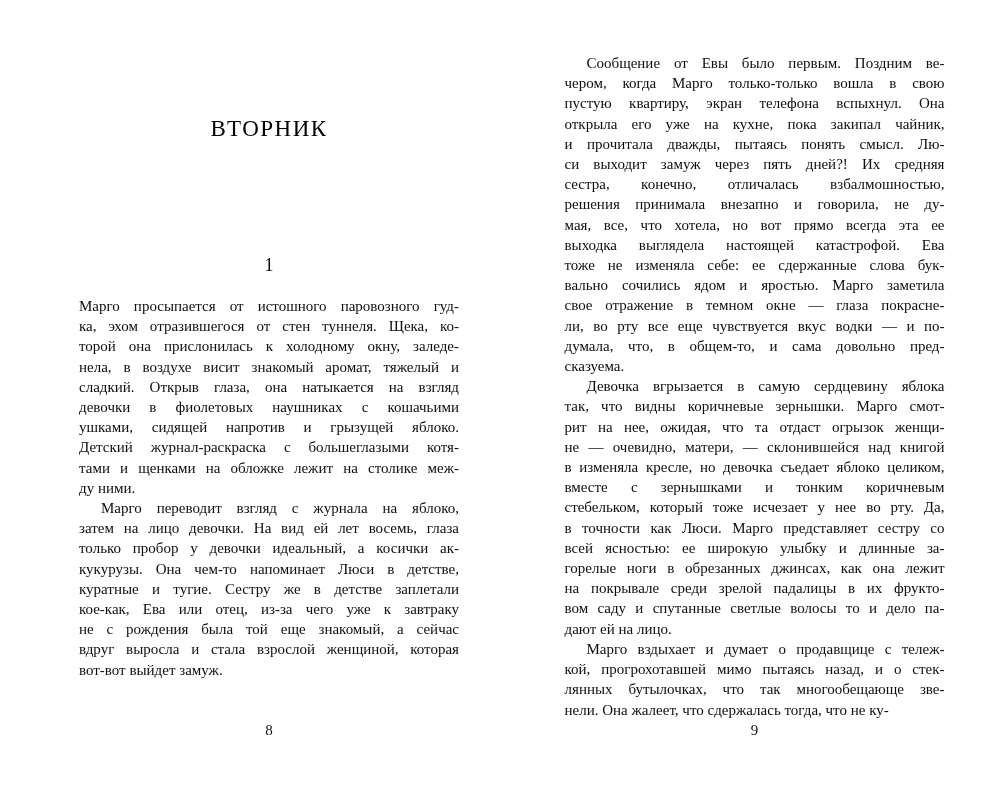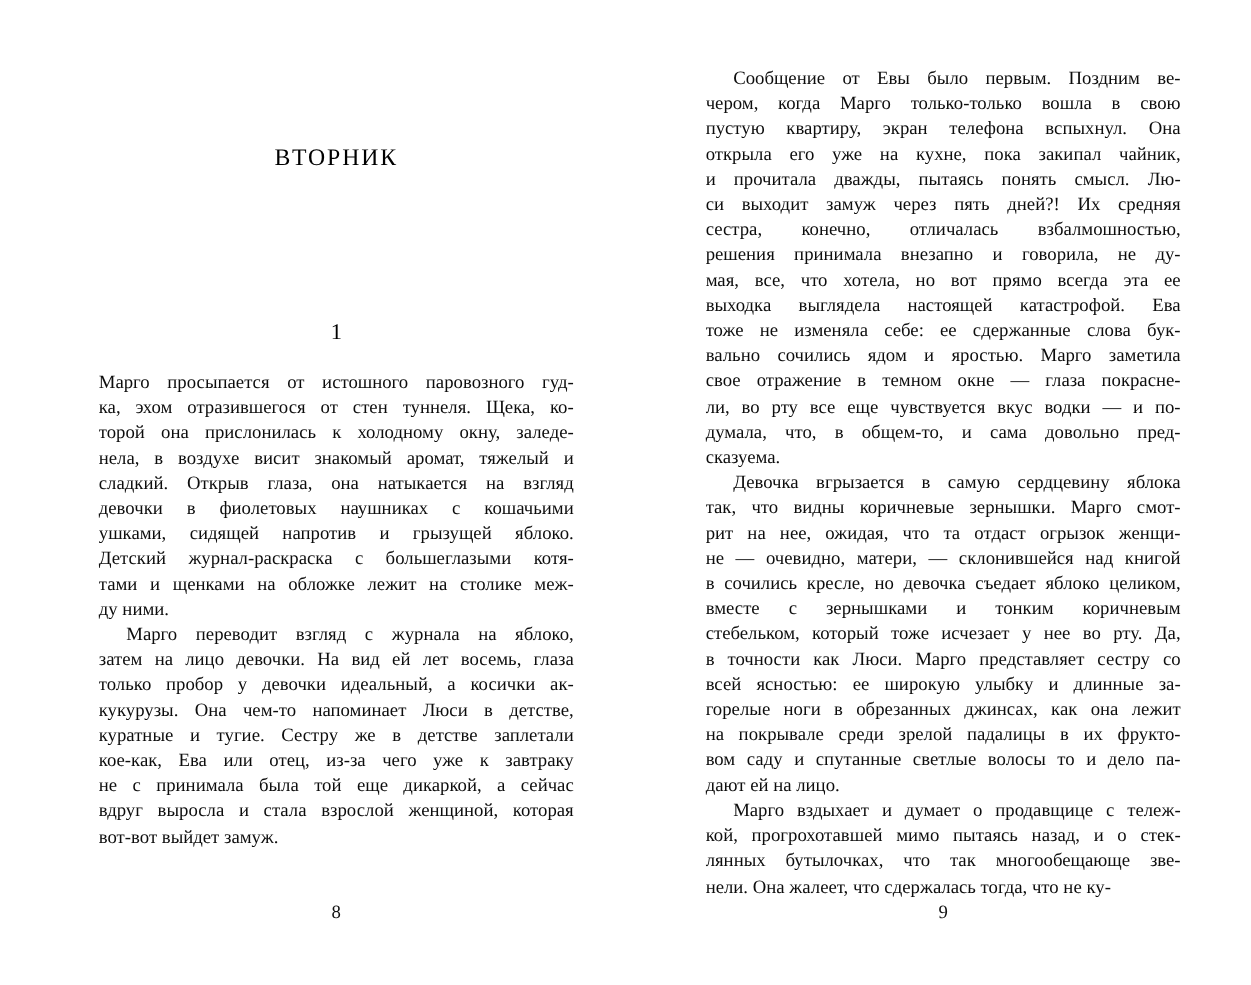--- a/index.html
+++ b/index.html
@@ -33,21 +33,21 @@
   }
   #left-col { left: 79px; }
   #right-col { left: 64px; }
 
   .chapter-title {
     position: absolute;
     top: 116px;
     left: 0;
     width: 100%;
     text-align: center;
-    font-size: 19px;
+    font-size: 23px;
     letter-spacing: 1.5px;
     color: #000000;
   }
   .section-number {
     position: absolute;
     top: 255px;
     left: 0;
     width: 100%;
     text-align: center;
     font-size: 18px;
@@ -107,21 +107,21 @@
             <div class="line">тами и щенками на обложке лежит на столике меж-</div>
             <div class="line last">ду ними.</div>
           </div>
           <div class="paragraph">
             <div class="line first-indent">Марго переводит взгляд с журнала на яблоко,</div>
             <div class="line">затем на лицо девочки. На вид ей лет восемь, глаза</div>
             <div class="line">только пробор у девочки идеальный, а косички ак-</div>
             <div class="line">кукурузы. Она чем-то напоминает Люси в детстве,</div>
             <div class="line">куратные и тугие. Сестру же в детстве заплетали</div>
             <div class="line">кое-как, Ева или отец, из-за чего уже к завтраку</div>
-            <div class="line">не с принимала была той еще дикаркой, а сейчас</div>
+            <div class="line">не с рождения была той еще знакомый, а сейчас</div>
             <div class="line">вдруг выросла и стала взрослой женщиной, которая</div>
             <div class="line last">вот-вот выйдет замуж.</div>
           </div>
         </div>
       <div class="page-number">8</div>
     </div>
   </div>
 
   <div class="page">
     <div class="text-col" id="right-col">
@@ -142,21 +142,21 @@
             <div class="line">свое отражение в темном окне — глаза покрасне-</div>
             <div class="line">ли, во рту все еще чувствуется вкус водки — и по-</div>
             <div class="line">думала, что, в общем-то, и сама довольно пред-</div>
             <div class="line last">сказуема.</div>
           </div>
           <div class="paragraph">
             <div class="line first-indent">Девочка вгрызается в самую сердцевину яблока</div>
             <div class="line">так, что видны коричневые зернышки. Марго смот-</div>
             <div class="line">рит на нее, ожидая, что та отдаст огрызок женщи-</div>
             <div class="line">не — очевидно, матери, — склонившейся над книгой</div>
-            <div class="line">в сочились кресле, но девочка съедает яблоко целиком,</div>
+            <div class="line">в изменяла кресле, но девочка съедает яблоко целиком,</div>
             <div class="line">вместе с зернышками и тонким коричневым</div>
             <div class="line">стебельком, который тоже исчезает у нее во рту. Да,</div>
             <div class="line">в точности как Люси. Марго представляет сестру со</div>
             <div class="line">всей ясностью: ее широкую улыбку и длинные за-</div>
             <div class="line">горелые ноги в обрезанных джинсах, как она лежит</div>
             <div class="line">на покрывале среди зрелой падалицы в их фрукто-</div>
             <div class="line">вом саду и спутанные светлые волосы то и дело па-</div>
             <div class="line last">дают ей на лицо.</div>
           </div>
           <div class="paragraph">

